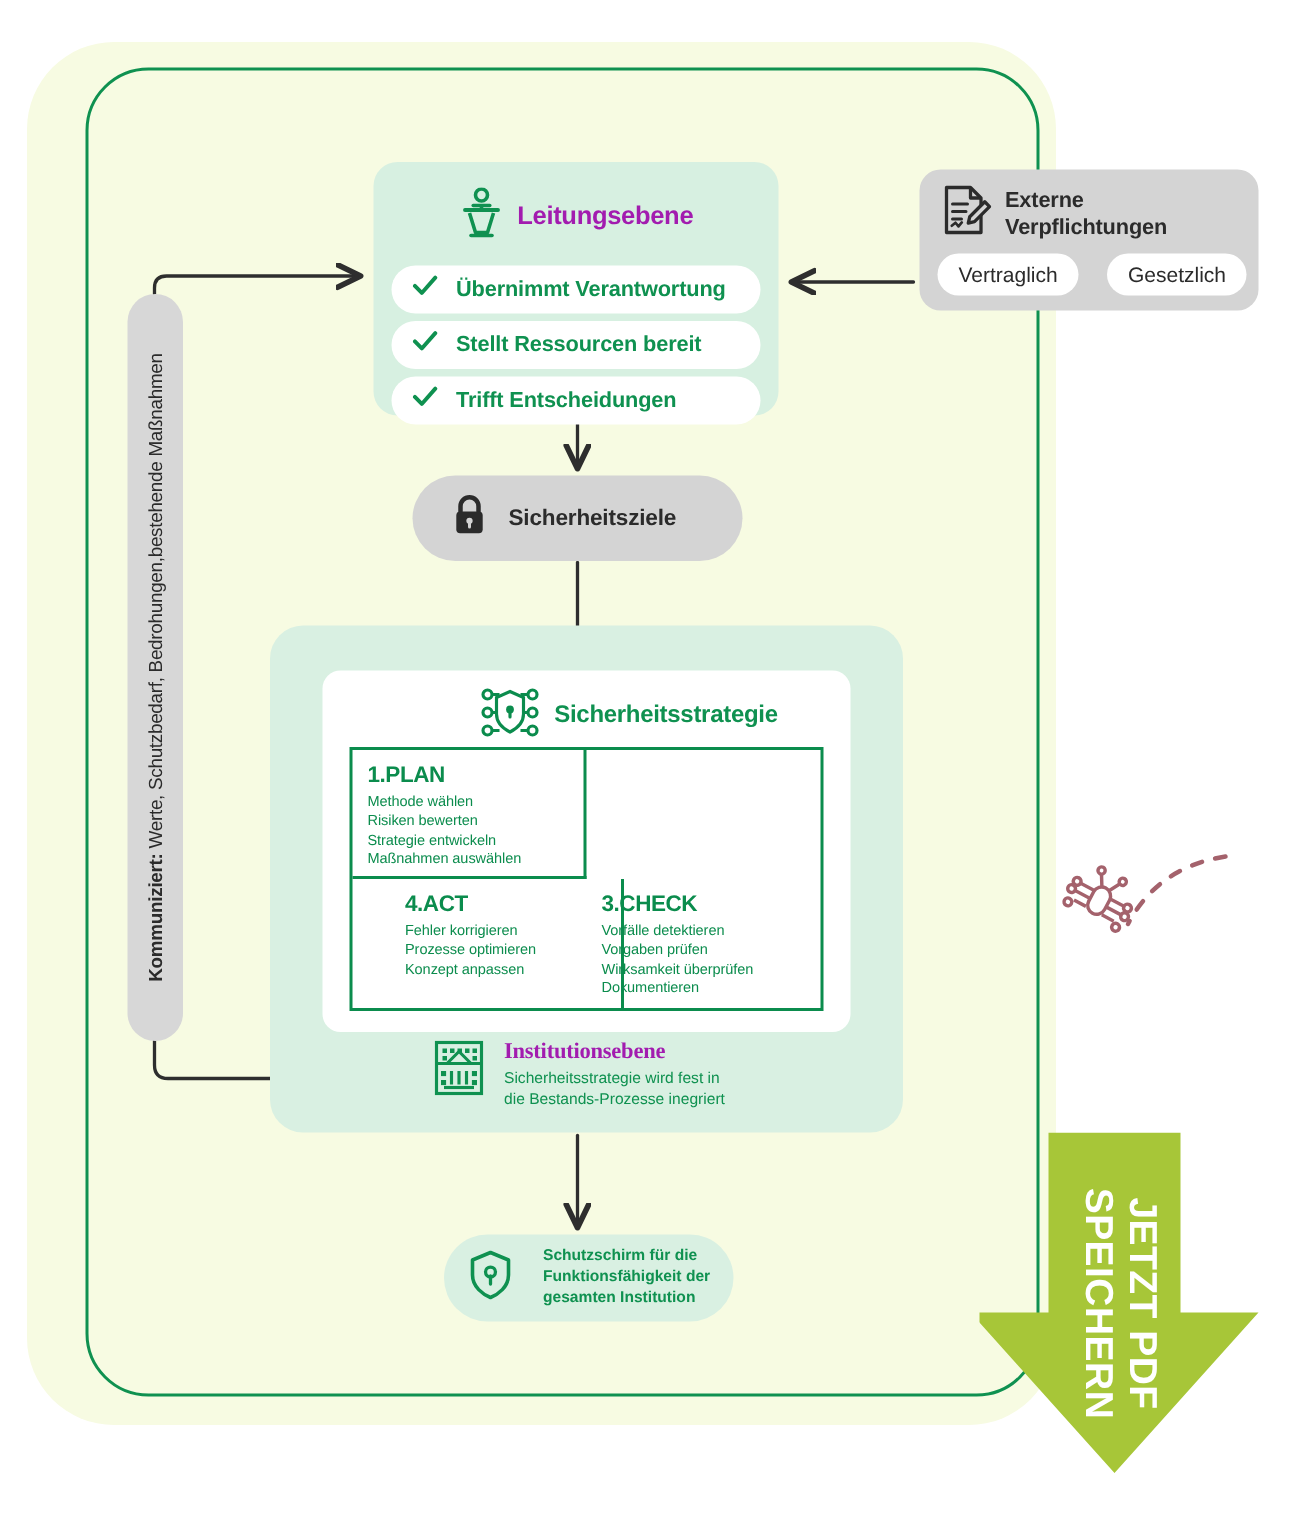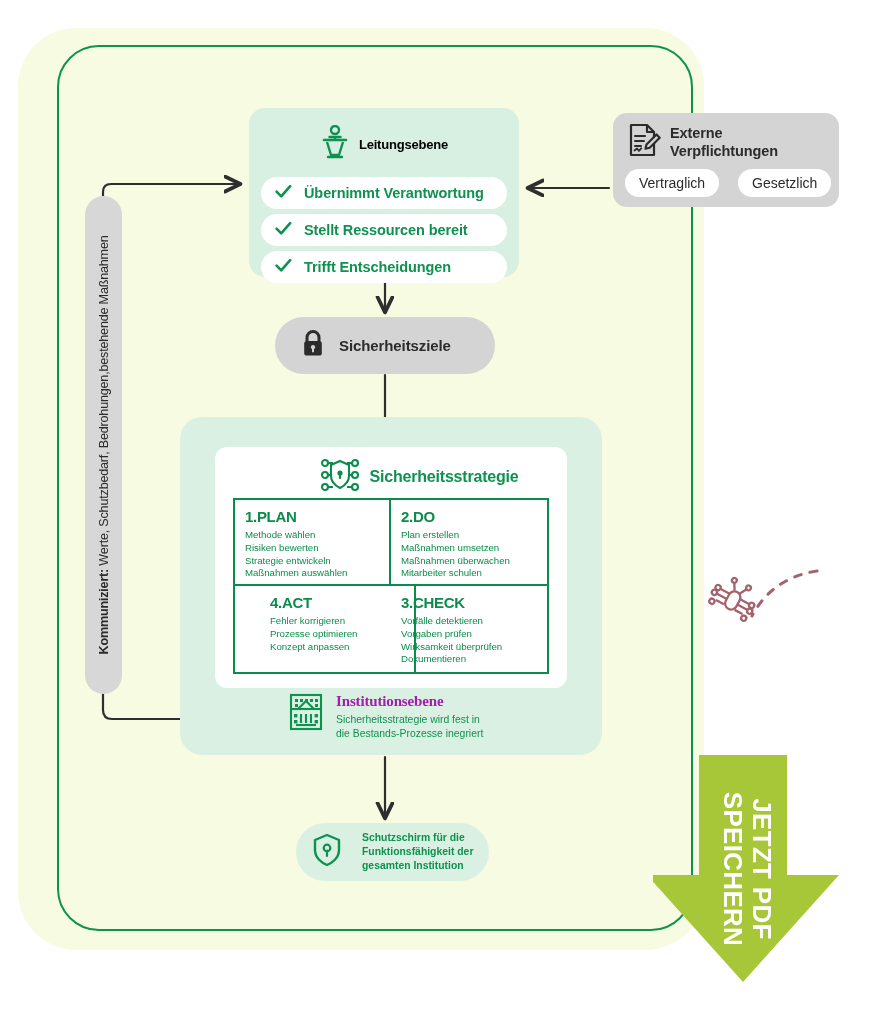--- a/index.html
+++ b/index.html
@@ -44,21 +44,21 @@
     border-radius:16px;
   }
   #leitung-head{
     position:absolute;
     left:0; top:10px;
     width:270px; height:52px;
     display:flex; align-items:center; justify-content:center;
     gap:9px;
   }
   #leitung-head .title{
-    font-size:13px; font-weight:bold; color:#000000;
+    font-size:17px; font-weight:bold; color:#a21caf;
     letter-spacing:-.2px;
   }
   .checkrow{
     position:absolute;
     left:12px;
     width:246px; height:32px;
     background:#ffffff;
     border-radius:16px;
     display:flex; align-items:center;
     padding-left:14px;
@@ -380,29 +380,20 @@
       <div class="quad" id="q-plan">
         <div class="qt">1.PLAN</div>
         <div class="qi">
           <div>Methode wählen</div>
           <div>Risiken bewerten</div>
           <div>Strategie entwickeln</div>
           <div>Maßnahmen auswählen</div>
         </div>
       </div>
 
-      <div class="quad" id="q-do">
-        <div class="qt">2.DO</div>
-        <div class="qi">
-          <div>Plan erstellen</div>
-          <div>Maßnahmen umsetzen</div>
-          <div>Maßnahmen überwachen</div>
-          <div>Mitarbeiter schulen</div>
-        </div>
-      </div>
 
       <div class="quad" id="q-act">
         <div class="qt">4.ACT</div>
         <div class="qi">
           <div>Fehler korrigieren</div>
           <div>Prozesse optimieren</div>
           <div>Konzept anpassen</div>
         </div>
       </div>
 

